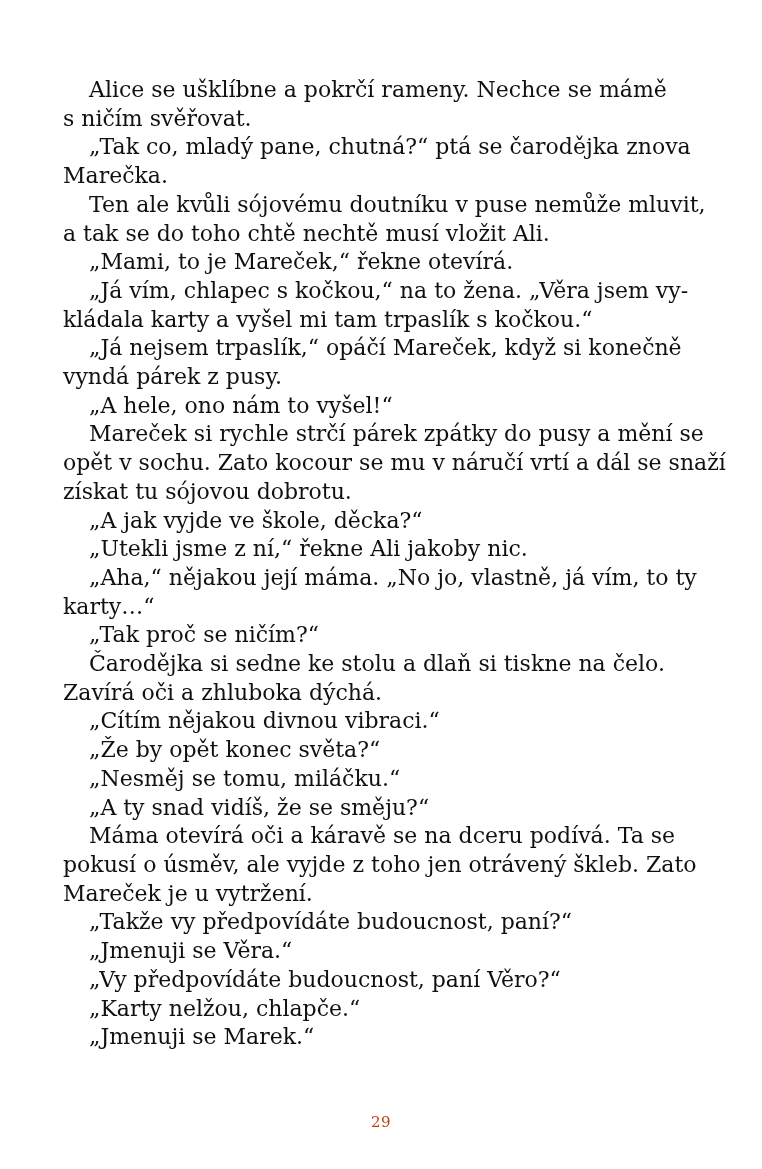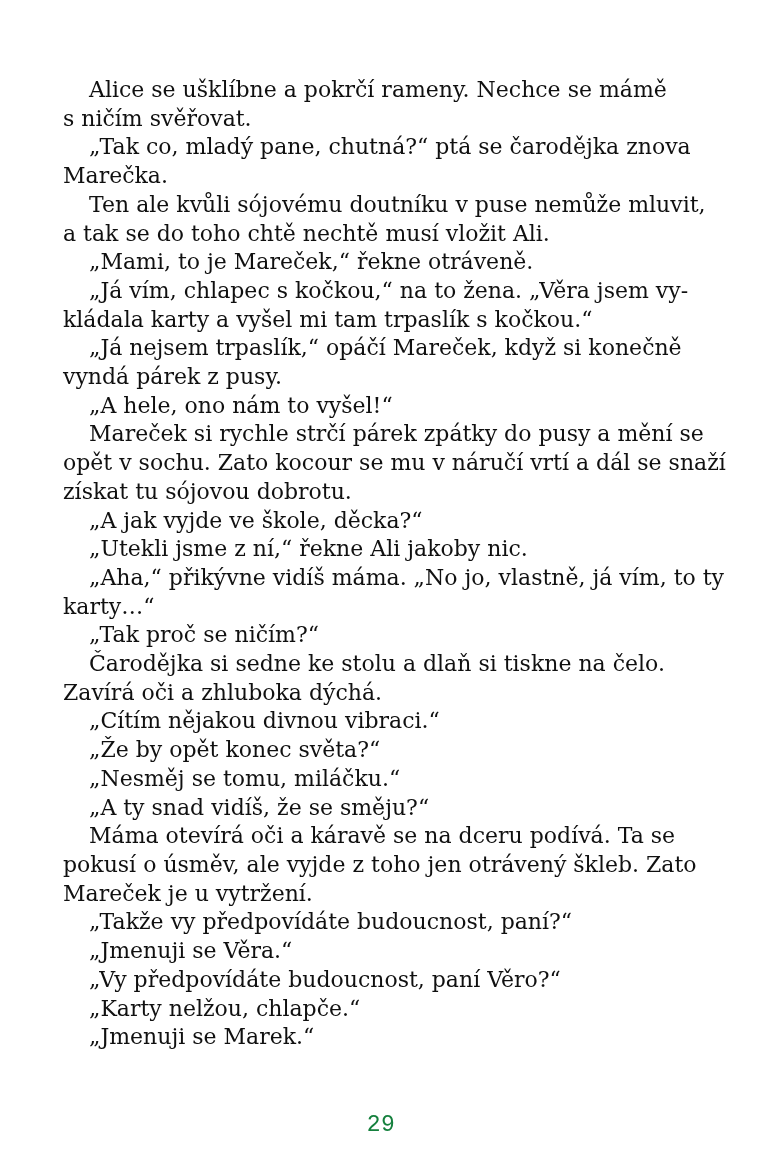--- a/index.html
+++ b/index.html
@@ -32,49 +32,48 @@
     text-indent: 26px;         
   }
   .page-footer {
     position: absolute;
     left: 0;
     top: 1112px;
     width: 100%;
     text-align: center;
   }
   .page-number {
-    font-size: 23px;
-    color: #15803d;
+    font-size: 15px;
+    color: #c2410c;
     letter-spacing: 0.5px;
-    font-family: Liberation Mono, monospace;
   }
 </style>
 </head>
 <body>
 
 <div class="book-page">
   <main class="text-block">
     <p>Alice se ušklíbne a pokrčí rameny. Nechce se mámě
 s ničím svěřovat.</p>
     <p>„Tak co, mladý pane, chutná?“ ptá se čarodějka znova
 Marečka.</p>
     <p>Ten ale kvůli sójovému doutníku v puse nemůže mluvit,
 a tak se do toho chtě nechtě musí vložit Ali.</p>
-    <p>„Mami, to je Mareček,“ řekne otráveně.</p>
+    <p>„Mami, to je Mareček,“ řekne otevírá.</p>
     <p>„Já vím, chlapec s kočkou,“ na to žena. „Věra jsem vy-
 kládala karty a vyšel mi tam trpaslík s kočkou.“</p>
     <p>„Já nejsem trpaslík,“ opáčí Mareček, když si konečně
 vyndá párek z pusy.</p>
     <p>„A hele, ono nám to vyšel!“</p>
     <p>Mareček si rychle strčí párek zpátky do pusy a mění se
 opět v sochu. Zato kocour se mu v náručí vrtí a dál se snaží
 získat tu sójovou dobrotu.</p>
     <p>„A jak vyjde ve škole, děcka?“</p>
     <p>„Utekli jsme z ní,“ řekne Ali jakoby nic.</p>
-    <p>„Aha,“ přikývne vidíš máma. „No jo, vlastně, já vím, to ty
+    <p>„Aha,“ nějakou její máma. „No jo, vlastně, já vím, to ty
 karty…“</p>
     <p>„Tak proč se ničím?“</p>
     <p>Čarodějka si sedne ke stolu a dlaň si tiskne na čelo.
 Zavírá oči a zhluboka dýchá.</p>
     <p>„Cítím nějakou divnou vibraci.“</p>
     <p>„Že by opět konec světa?“</p>
     <p>„Nesměj se tomu, miláčku.“</p>
     <p>„A ty snad vidíš, že se směju?“</p>
     <p>Máma otevírá oči a káravě se na dceru podívá. Ta se
 pokusí o úsměv, ale vyjde z toho jen otrávený škleb. Zato

